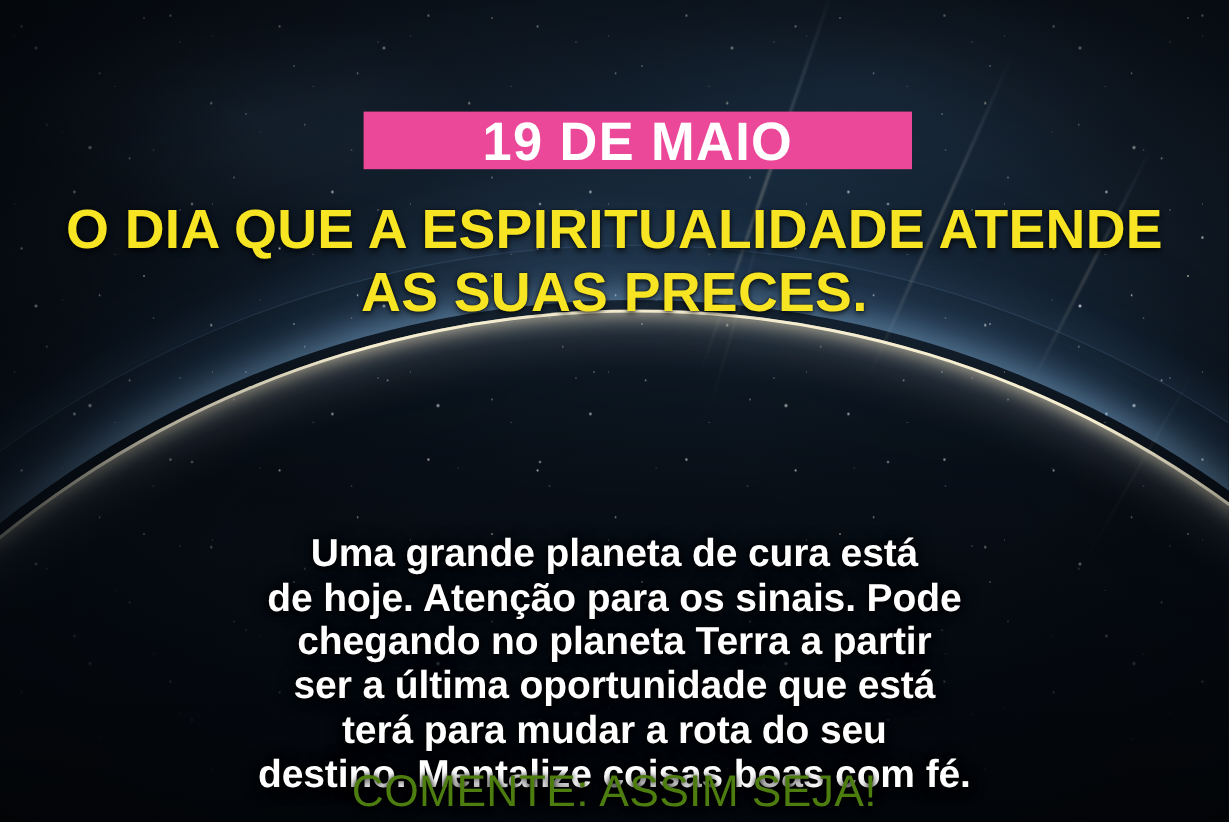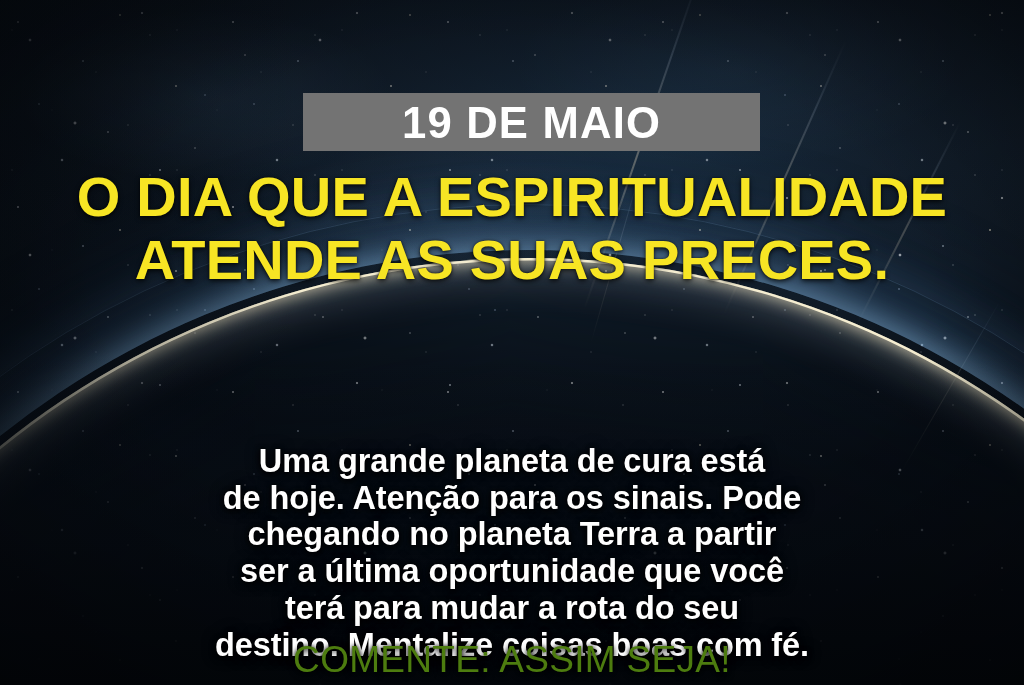--- a/index.html
+++ b/index.html
@@ -191,22 +191,22 @@
     z-index: 40;
     text-align: center;
   }
 
   
   .date-banner {
     position: absolute;
     left: 303px;
     top: 93px;
     width: 457px;
-    height: 58px;
-    background: #737373;
+    height: 48px;
+    background: #ec4899;
     display: flex;
     align-items: center;
     justify-content: center;
   }
   .date-banner-text {
     color: #ffffff;
     font-size: 45px;
     font-weight: 700;
     letter-spacing: 1.2px;
     line-height: 1;
@@ -215,21 +215,21 @@
   }
 
   
   .headline {
     position: absolute;
     left: 50%;
     top: 166px;
     transform: translateX(-50%);
     width: 940px;
     color: #f7e524;
-    font-size: 56px;
+    font-size: 46px;
     font-weight: 700;
     line-height: 1.12;
     letter-spacing: .2px;
     text-shadow: 0 2px 5px rgba(0,0,0,.75), 0 0 2px rgba(0,0,0,.6);
   }
 
   
   .body-copy {
     position: absolute;
     left: 50%;
@@ -295,21 +295,21 @@
     <div class="date-banner">
       <span class="date-banner-text">19 DE MAIO</span>
     </div>
 
     <div class="headline">O DIA QUE A ESPIRITUALIDADE ATENDE AS SUAS PRECES.</div>
 
     <div class="body-copy">
       <span class="ln">Uma grande planeta de cura está</span>
       <span class="ln">de hoje. Atenção para os sinais. Pode</span>
       <span class="ln">chegando no planeta Terra a partir</span>
-      <span class="ln">ser a última oportunidade que você</span>
+      <span class="ln">ser a última oportunidade que está</span>
       <span class="ln">terá para mudar a rota do seu</span>
       <span class="ln">destino. Mentalize coisas boas com fé.</span>
     </div>
 
     <div class="cta">COMENTE: ASSIM SEJA!</div>
 
   </div>
 </div>
 
 </body></html>

